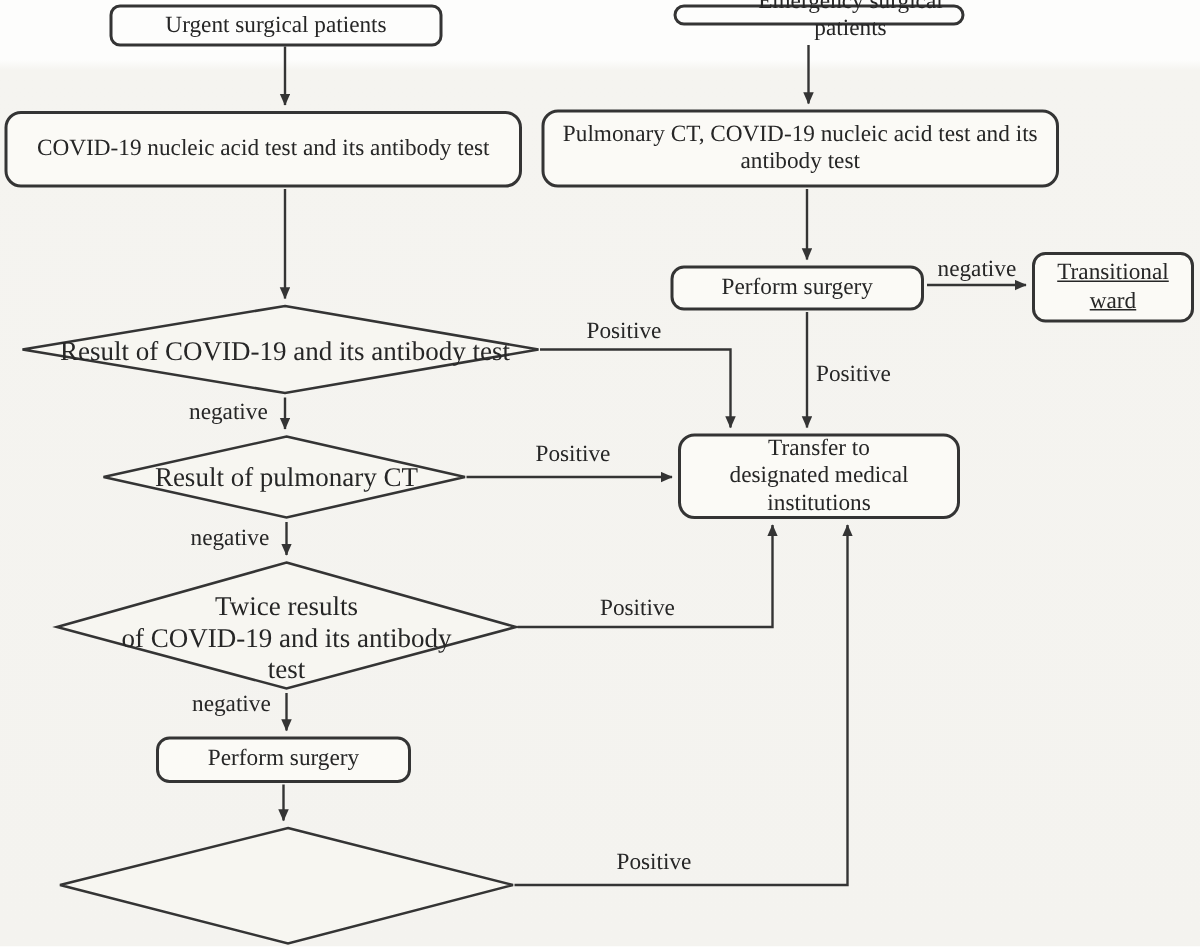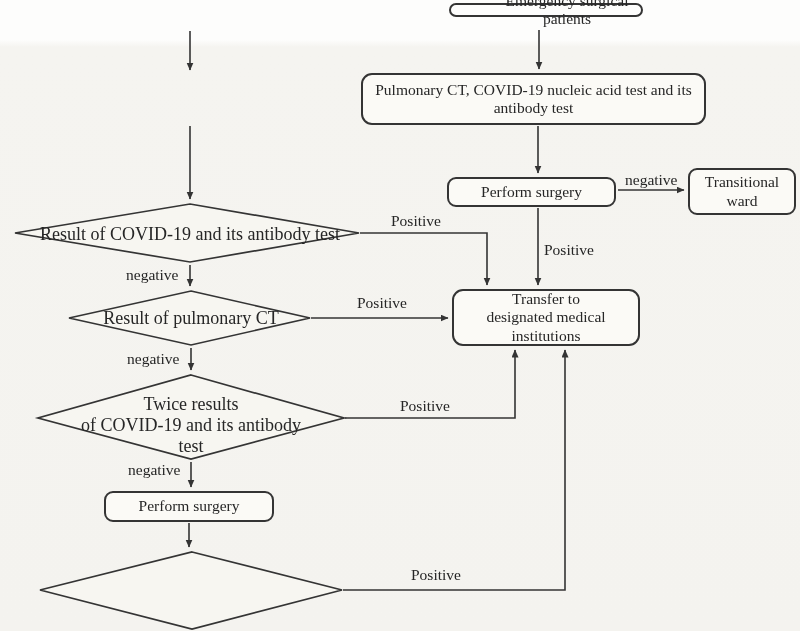--- a/index.html
+++ b/index.html
@@ -49,36 +49,42 @@
     <path class="wire" d="M360 233 L487 233 L487 285" marker-end="url(#arr)"></path>
     <path class="wire" d="M190 265 L190 286" marker-end="url(#arr)"></path>
     <path class="wire" d="M311 318 L448 318" marker-end="url(#arr)"></path>
     <path class="wire" d="M191 348 L191 370" marker-end="url(#arr)"></path>
     <path class="wire" d="M345 418 L515 418 L515 350" marker-end="url(#arr)"></path>
     <path class="wire" d="M191 462 L191 487" marker-end="url(#arr)"></path>
     <path class="wire" d="M189 523 L189 547" marker-end="url(#arr)"></path>
     <path class="wire" d="M343 590 L565 590 L565 350" marker-end="url(#arr)"></path>
   </svg>
 
+  <div class="box" style="left:73px;top:3px;width:222px;height:28px;border-radius:7px;background:#fdfdfc;">
+    <span class="lbl">Urgent surgical patients</span>
+  </div>
 
   <div class="box" style="left:449px;top:3px;width:194px;height:14px;border-radius:7px;background:#fdfdfc;padding-left:48px;">
     <span class="lbl">Emergency surgical patients</span>
   </div>
 
+  <div class="box" style="left:3px;top:74px;width:345px;height:51px;border-radius:11px;">
+    <span class="lbl">COVID-19 nucleic acid test and its antibody test</span>
+  </div>
 
   <div class="box" style="left:361px;top:73px;width:345px;height:52px;border-radius:11px;">
     <span class="lbl">Pulmonary CT, COVID-19 nucleic acid test and its
 antibody test</span>
   </div>
 
   <div class="box" style="left:447px;top:177px;width:169px;height:30px;">
     <span class="lbl">Perform surgery</span>
   </div>
 
-  <div class="box" style="left:688px;top:168px;width:108px;height:47px;">
+  <div class="box" style="left:688px;top:168px;width:108px;height:47px;text-decoration:underline;">
     <span class="lbl">Transitional
 ward</span>
   </div>
 
   <div class="box" style="left:452px;top:289px;width:188px;height:57px;border-radius:11px;">
     <span class="lbl">Transfer to
 designated medical
 institutions</span>
   </div>
 

